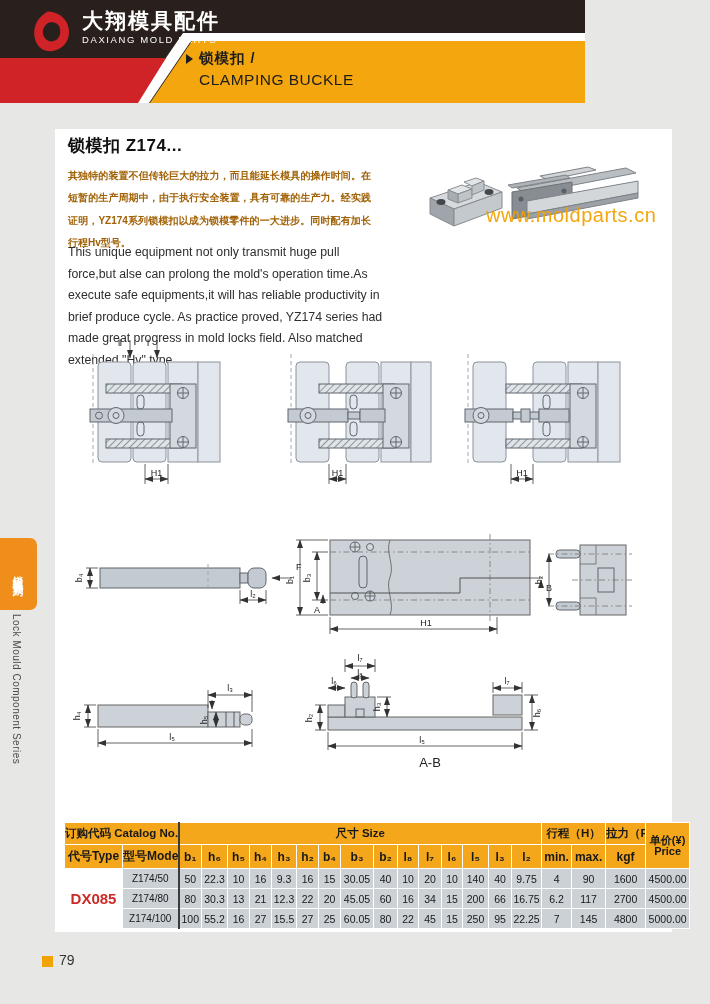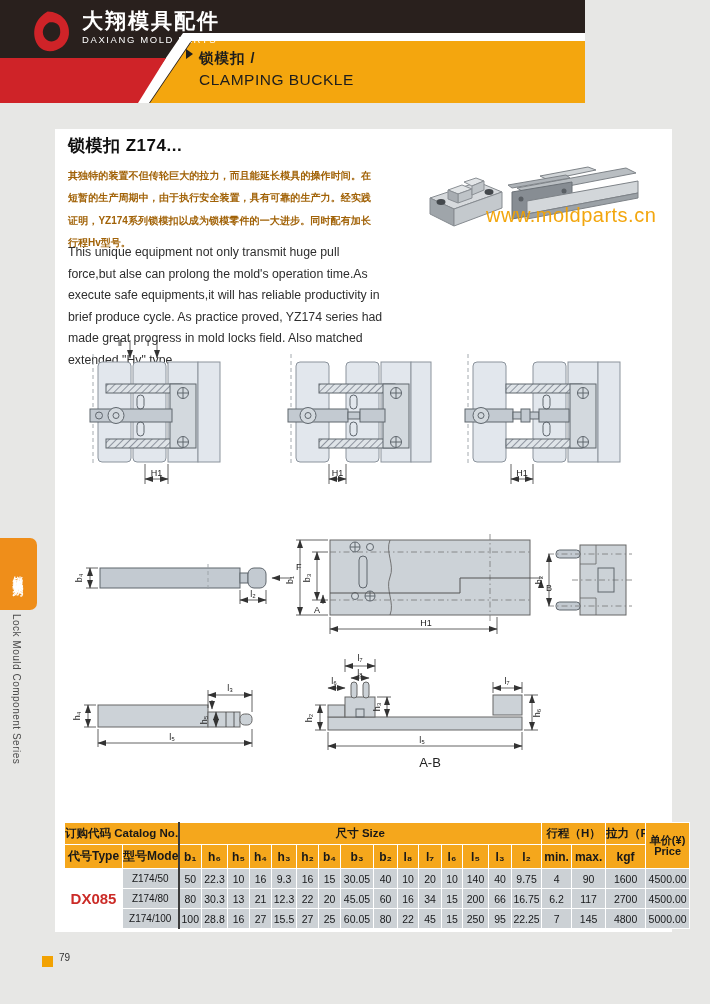--- a/index.html
+++ b/index.html
@@ -13,21 +13,21 @@
     clip-path:polygon(183px 33px,710px 33px,710px 41px,191px 41px,149px 103px,135px 103px);}
   .hd-yellow{position:absolute;inset:0;background:#f4a60e;
     clip-path:polygon(192px 41px,710px 41px,710px 103px,150px 103px);}
   .hd-red{position:absolute;inset:0;background:#cf2328;
     clip-path:polygon(0px 58px,166px 58px,138px 103px,0px 103px);}
   .logo{position:absolute;left:30px;top:8px;display:flex;align-items:flex-start;}
   .logo-texts{margin-left:8px;color:#fff;}
   .logo-cn{font-size:21px;font-weight:bold;letter-spacing:2px;line-height:26px;}
   .logo-en{font-size:9.5px;letter-spacing:1.6px;line-height:12px;}
   .cat{position:absolute;left:186px;top:49px;color:#1d1d1d;}
-  .cat-row{display:flex;}
+  .cat-row{display:flex;align-items:center;}
   .cat-tri{width:0;height:0;border-left:7px solid #1d1d1d;border-top:5px solid transparent;border-bottom:5px solid transparent;margin-right:6px;}
   .cat-cn{font-size:14.5px;font-weight:bold;letter-spacing:1px;}
   .cat-en{font-size:15.5px;margin-top:3px;margin-left:13px;letter-spacing:.5px;}
 
   
   .panel{position:absolute;left:55px;top:129px;width:617px;height:803px;background:#ffffff;}
   .side-tab{position:absolute;left:0;top:538px;width:37px;height:72px;background:#ef8e1a;border-radius:0 7px 7px 0;display:flex;align-items:center;justify-content:center;}
   .side-tab span{writing-mode:vertical-rl;text-orientation:upright;color:#fff;font-size:10.5px;font-weight:bold;letter-spacing:2px;}
   .side-en{position:absolute;left:11px;top:614px;height:175px;writing-mode:vertical-rl;font-size:10px;color:#4b4b4b;letter-spacing:.5px;}
 
@@ -62,21 +62,21 @@
   .h2c{font-size:12px;height:23px;}
   .price-h{font-weight:bold;}
   .price-h div{line-height:11px;font-size:11px;}
   .bdark{border-right:2px solid #3b3b3b !important;}
   tbody td{background:#ccd1d5;border:1px solid #fff;text-align:center;font-size:10.5px;height:19px;color:#17181a;padding:0;}
   td.typecode{background:#ffffff;color:#cb2b27;font-size:15px;font-weight:bold;}
   td.model{font-size:10px;margin-top:24px;}
 
   
   .pg-square{position:absolute;left:42px;top:956px;width:11px;height:11px;background:#f2a202;}
-  .pg-num{position:absolute;left:59px;top:952px;font-size:10px;color:#333;}
+  .pg-num{position:absolute;left:59px;top:952px;font-size:14px;color:#333;}
 </style>
 </head>
 <body>
 
 <div class="page">
 
   <div class="hd">
     <div class="hd-black"></div>
     <div class="hd-stripe"></div>
     <div class="hd-yellow"></div>
@@ -464,21 +464,21 @@
             <td>66</td>
             <td>16.75</td>
             <td>6.2</td>
             <td>117</td>
             <td>2700</td>
             <td>4500.00</td>
           </tr>
           <tr>
             <td class="model bdark">Z174/100</td>
             <td>100</td>
-            <td>28.8</td>
+            <td>55.2</td>
             <td>16</td>
             <td>27</td>
             <td>15.5</td>
             <td>27</td>
             <td>25</td>
             <td>60.05</td>
             <td>80</td>
             <td>22</td>
             <td>45</td>
             <td>15</td>

